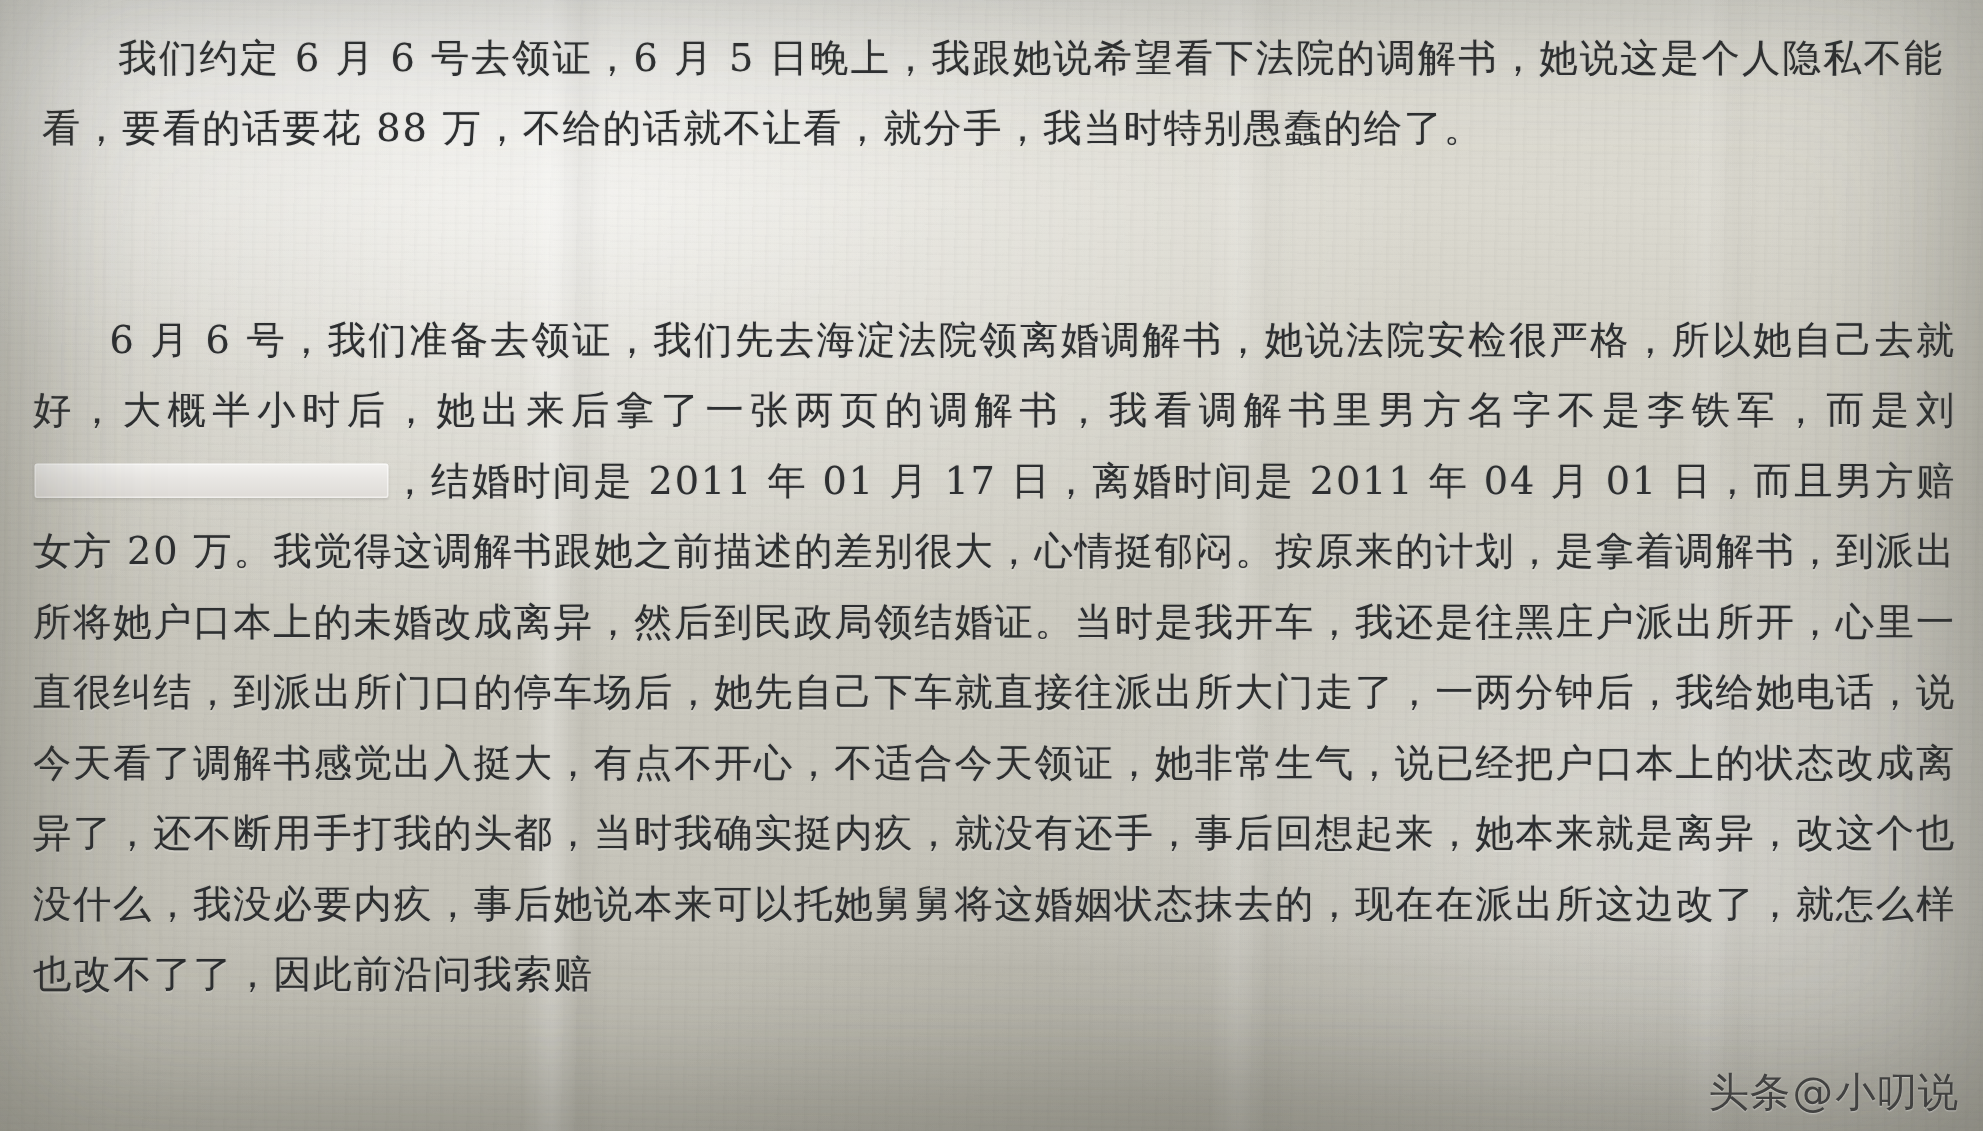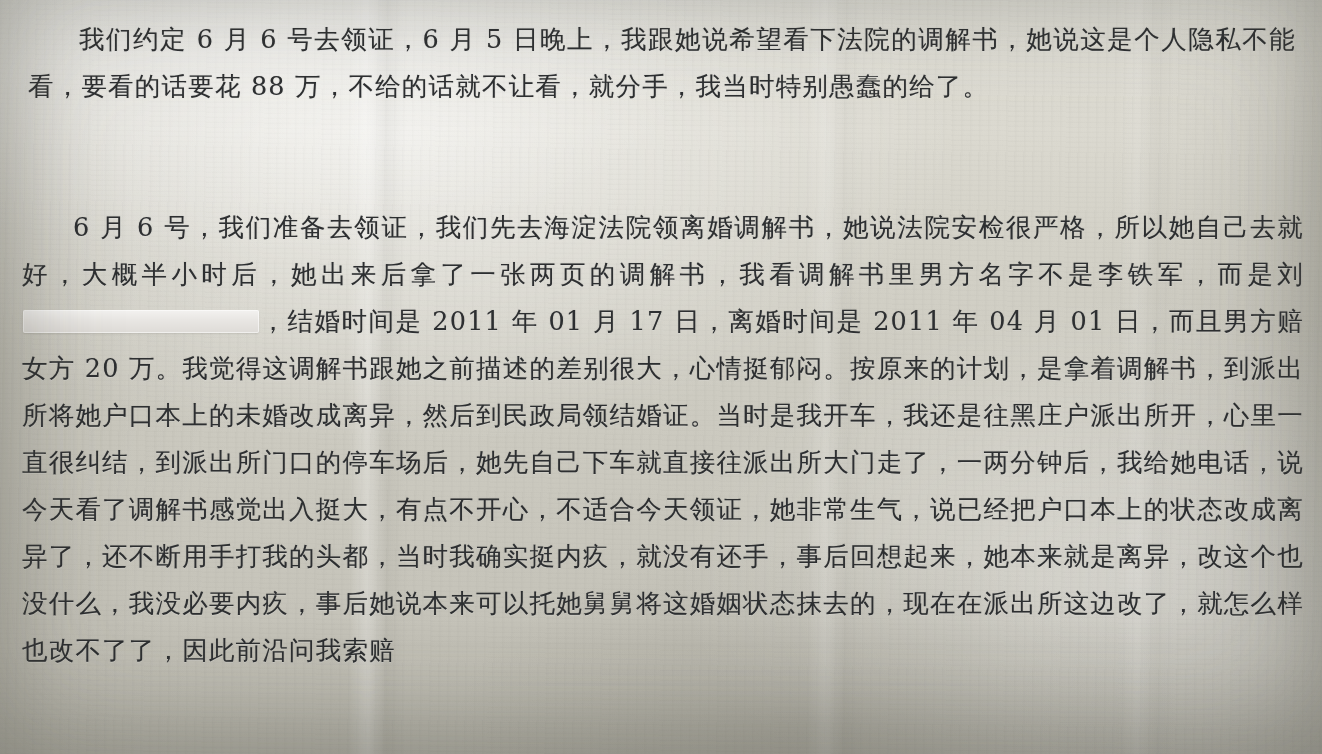--- a/index.html
+++ b/index.html
@@ -140,15 +140,16 @@
   <div class="crease c3"></div>
 
   <div class="doc-body">
 
     <p class="para p1">我们约定 6 月 6 号去领证，6 月 5 日晚上，我跟她说希望看下法院的调解书，她说这是个人隐私不能看，要看的话要花 88 万，不给的话就不让看，就分手，我当时特别愚蠢的给了。</p>
 
     <p class="para p2"><span>6 月 6 号，我们准备去领证，我们先去海淀法院领离婚调解书，她说法院安检很严格，所以她自己去就好，大概半小时后，她出来后拿了一张两页的调解书，我看调解书里男方名字不是李铁军，而是刘</span><span class="redaction"></span><span>，结婚时间是 2011 年 01 月 17 日，离婚时间是 2011 年 04 月 01 日，而且男方赔女方 20 万。我觉得这调解书跟她之前描述的差别很大，心情挺郁闷。按原来的计划，是拿着调解书，到派出所将她户口本上的未婚改成离异，然后到民政局领结婚证。当时是我开车，我还是往黑庄户派出所开，心里一直很纠结，到派出所门口的停车场后，她先自己下车就直接往派出所大门走了，一两分钟后，我给她电话，说今天看了调解书感觉出入挺大，有点不开心，不适合今天领证，她非常生气，说已经把户口本上的状态改成离异了，还不断用手打我的头都，当时我确实挺内疚，就没有还手，事后回想起来，她本来就是离异，改这个也没什么，我没必要内疚，事后她说本来可以托她舅舅将这婚姻状态抹去的，现在在派出所这边改了，就怎么样也改不了了，因此前沿问我索赔</span></p>
 
   </div>
 
+  <div class="watermark"><span>头条</span><span class="at">@</span><span>小叨说</span></div>
 
   <div class="vignette"></div>
 </div>
 
 </body></html>

